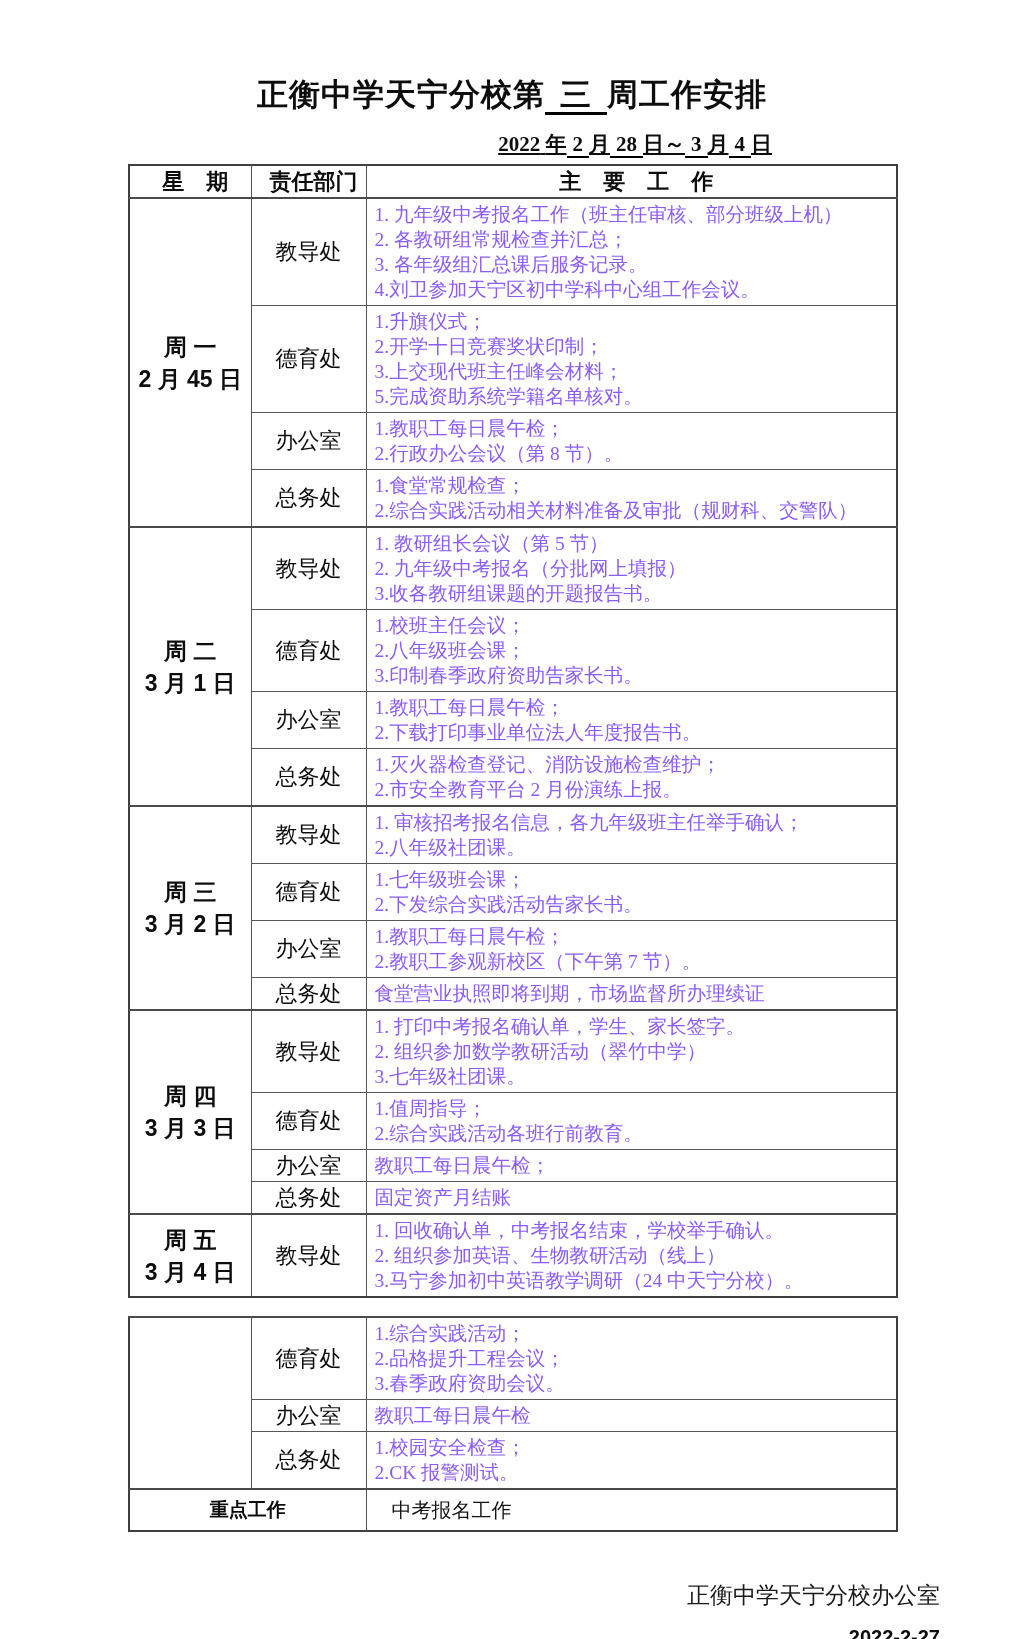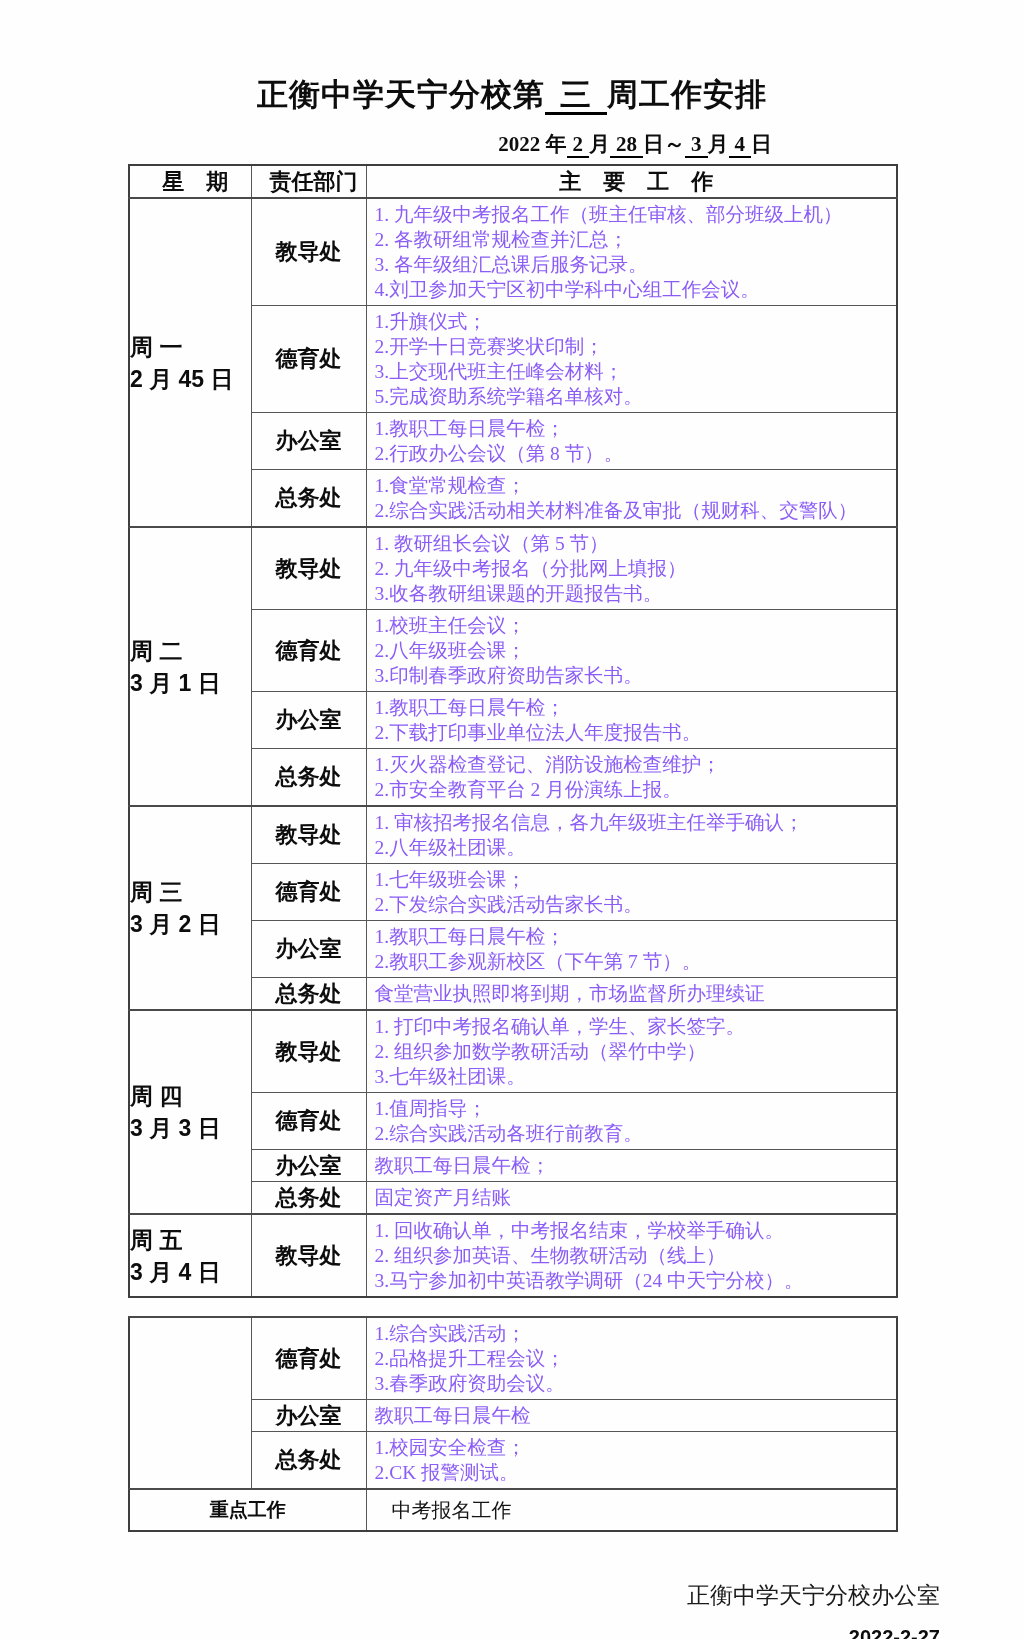--- a/index.html
+++ b/index.html
@@ -30,20 +30,21 @@
   .dateline {
     width: 768px;
     margin-left: 128px;
     margin-top: 14px;
     text-align: right;
     padding-right: 124px;
     font-family: "Liberation Serif", serif;
     font-weight: bold;
     font-size: 21px;
     color: #0d0d0d;
+    text-decoration: underline;
   }
   .dateline .dnum.u {
     border-bottom: 2px solid #000;
     padding: 0 6px;
     display: inline-block;
     line-height: 24px;
   }
   table.schedule {
     margin-left: 128px;
     margin-top: 6px;
@@ -64,34 +65,34 @@
     height: 33px;
     font-family: "Liberation Sans", sans-serif;
     font-weight: bold;
     font-size: 22px;
     text-align: center;
     vertical-align: middle;
     color: #0d0d0d;
     padding-left: 10px;
   }
   td.day-cell {
-    text-align: left;
+    text-align: center;
     vertical-align: middle;
     font-family: "Liberation Sans", sans-serif;
     font-weight: bold;
     font-size: 23px;
     color: #0d0d0d;
   }
   td.day-cell .day-name { line-height: 32px; }
   td.day-cell .day-date { line-height: 32px; }
   td.dept-cell {
     text-align: center;
     vertical-align: middle;
     font-family: "Liberation Sans", sans-serif;
-    font-weight: bold;
+    font-weight: normal;
     font-size: 22px;
     color: #0d0d0d;
     margin-left: 8px;
   }
   td.work-cell {
     vertical-align: middle;
     padding: 3px 4px 3px 8px;
   }
   .work-item {
     font-family: "Liberation Serif", serif;

